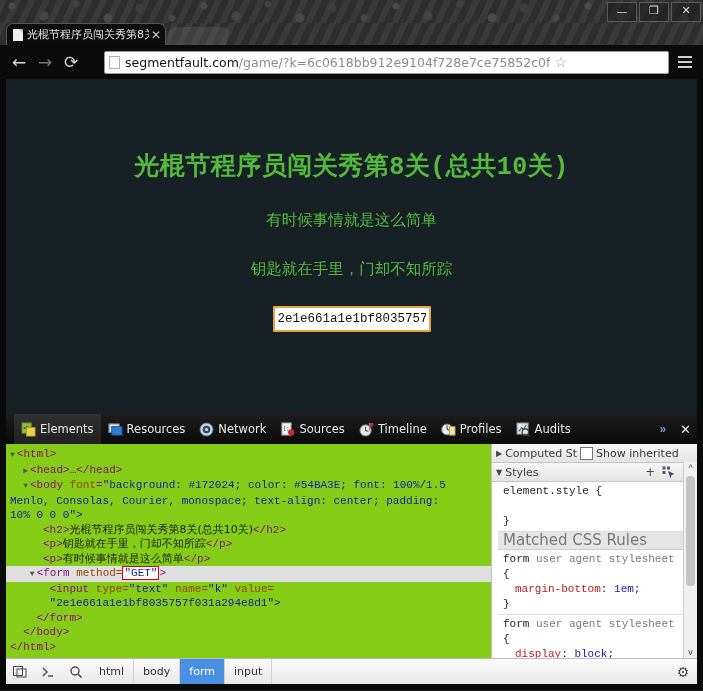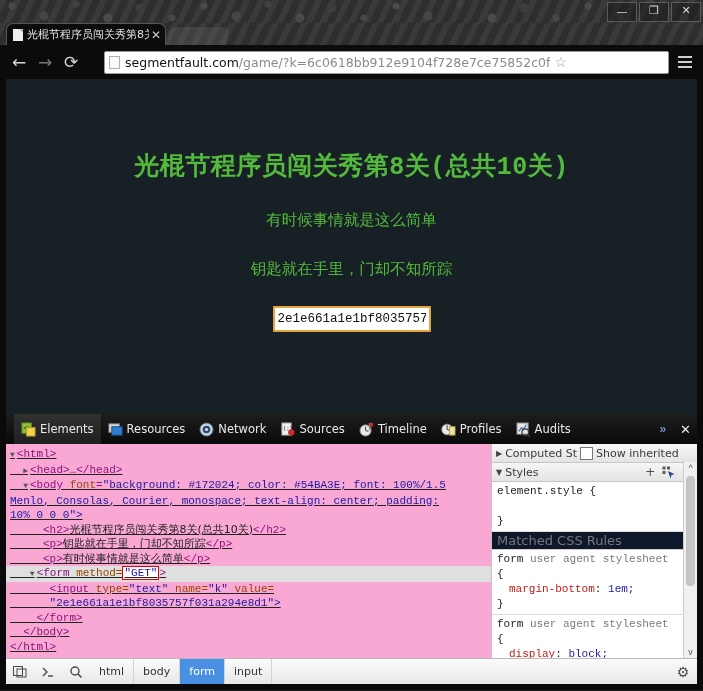--- a/index.html
+++ b/index.html
@@ -302,22 +302,21 @@
   
   .tree {
     flex: 1 1 auto;
     overflow: hidden;
     padding: 3px 0 0 0;
     font-family: "Liberation Mono", "DejaVu Sans Mono", monospace;
     font-size: 11px;
     line-height: 14.5px;
     color: #222;
     position: relative;
-    background: #f9a8d4;
-    text-decoration: underline;
+    background: #84cc16;
   }
   .tree-row { white-space: pre; padding-left: 4px; }
   .tree-row.sel { background: #dfdfdf; }
   .tw { color: #555; font-size: 8px; padding-right: 2px; }
   .tg { color: #881280; }
   .ta { color: #994500; }
   .tv { color: #1a1aa6; }
   .ttxt { color: #222; font-family: "DejaVu Sans", sans-serif; }
   .edit-box {
     background: #fff;
@@ -368,27 +367,28 @@
     color: #4a4a4a;
     font-size: 12px;
   }
   .sb-scroll {
     flex: 1 1 auto;
     overflow: hidden;
     font-family: "Liberation Mono", "DejaVu Sans Mono", monospace;
     font-size: 11px;
     line-height: 15px;
     color: #222;
+    margin-left: 6px;
   }
   .css-rule { padding: 2px 5px; border-bottom: 1px solid #dcdcdc; white-space: nowrap; }
   .sec-label {
-    background: #0f172a;
+    background: #e5e5e5;
     border-bottom: 1px solid #cfcfcf;
     padding: 1px 5px;
-    font-size: 13px;
+    font-size: 15px;
     color: #787878;
     font-family: "DejaVu Sans", sans-serif;
   }
   .sel-name { color: #222; }
   .ua-note { color: #7a7a7a; }
   .prop { color: #c41a16; padding-left: 12px; }
   .pval { color: #1a1aa6; }
   .sb-sbar {
     position: absolute;
     right: 0;

